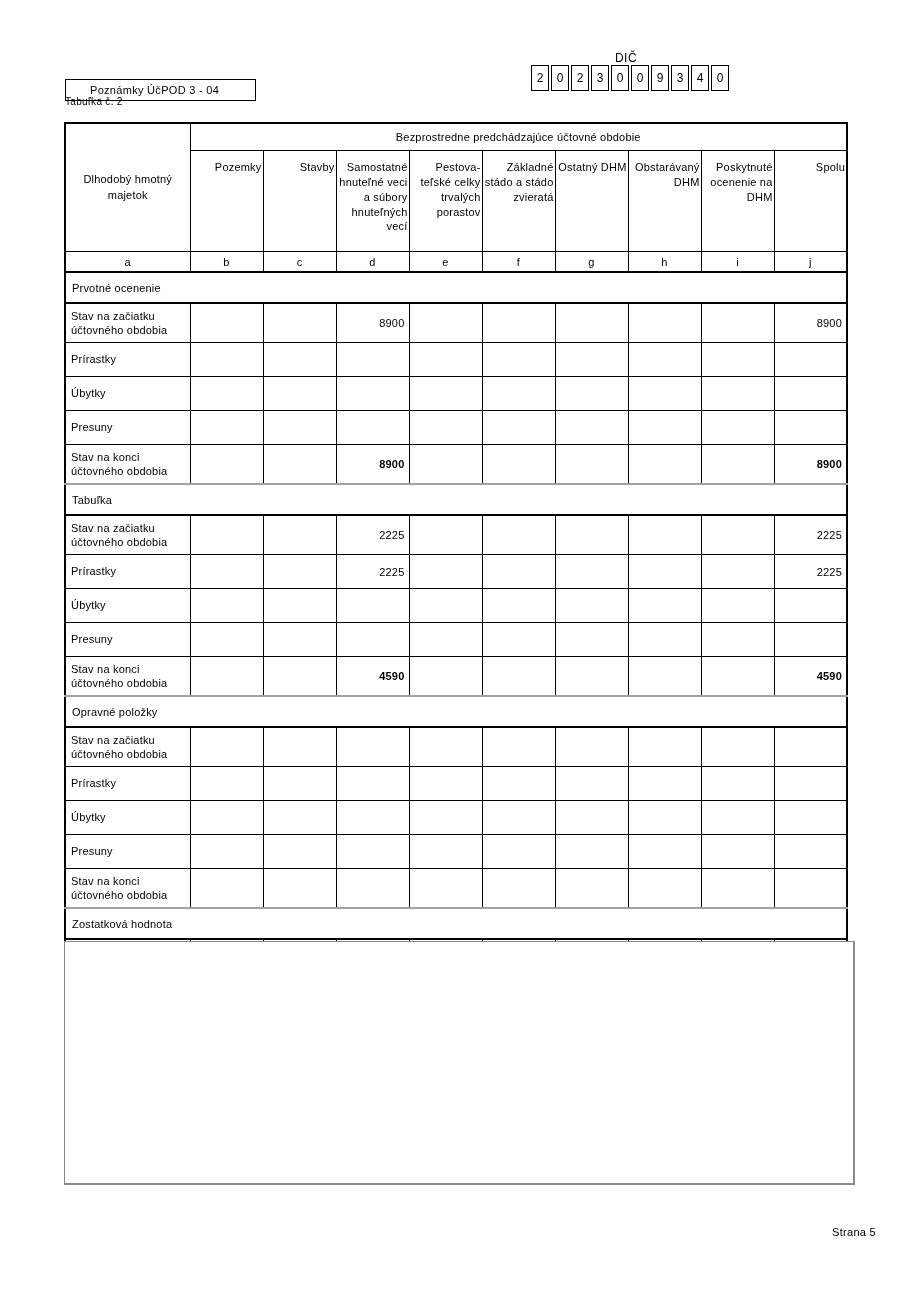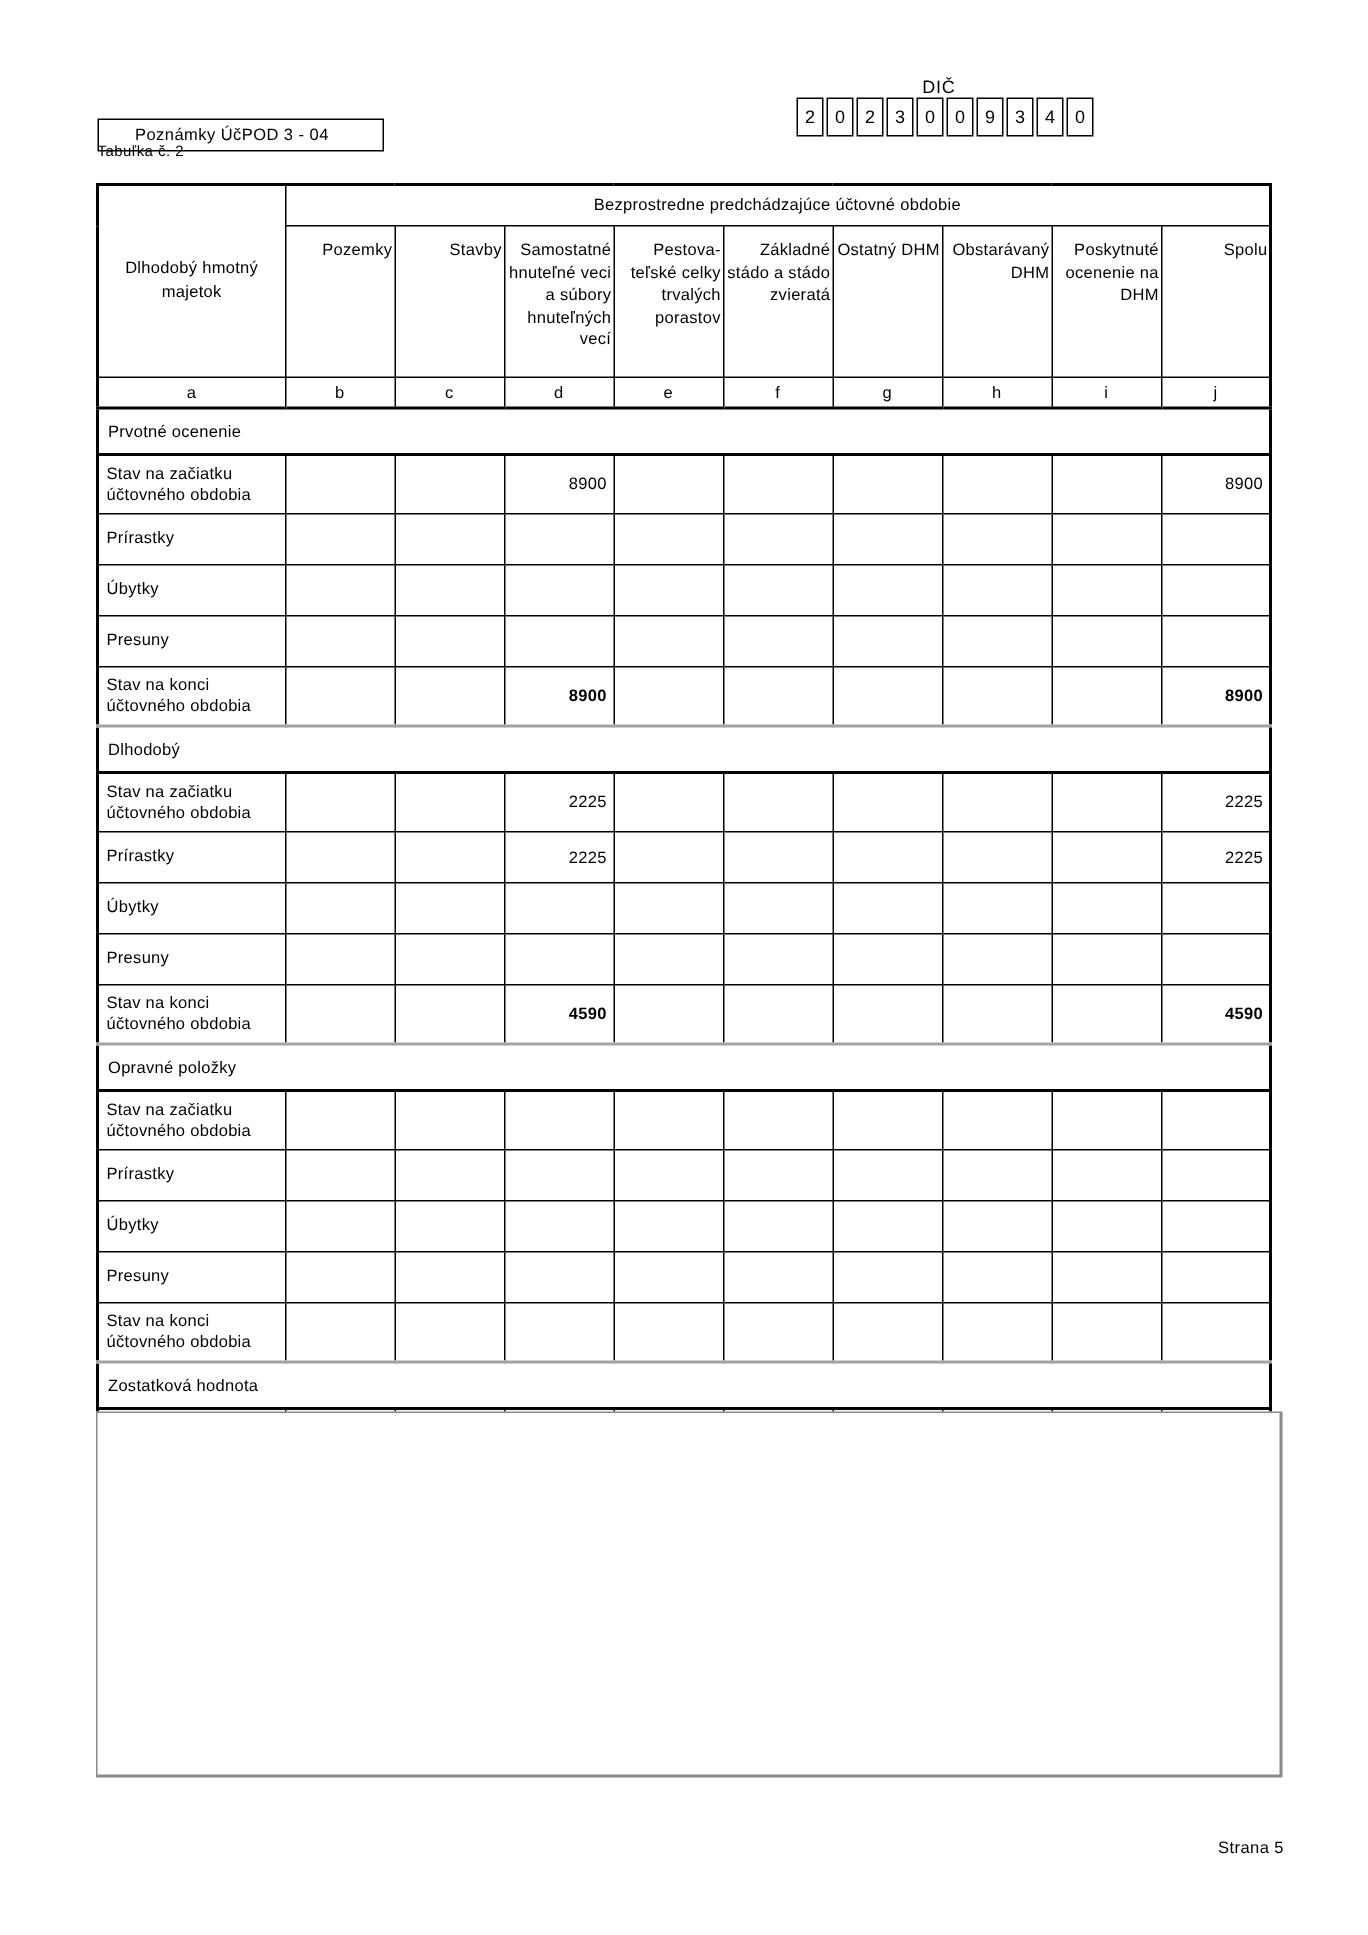--- a/index.html
+++ b/index.html
@@ -44,21 +44,21 @@
   .main-table tr.h1 td{height:29px;}
   .main-table tr.h2 td{height:34px;}
   .main-table tr.bold td.val{font-weight:bold;}
 
   .notes-box{
     position:absolute;left:64px;top:941px;width:788px;height:241px;
     border:1px solid #8a8a8a;border-right-width:2px;border-bottom-width:2px;
     background:#fff;
   }
   .footer{
-    position:absolute;left:700px;top:1226px;width:156px;
+    position:absolute;left:720px;top:1226px;width:156px;
     text-align:right;font-size:11px;letter-spacing:.3px;
   }
 </style>
 </head>
 <body>
 
 <div class="titlebox">Poznámky ÚčPOD 3 - 04</div>
 
 <div class="dic-group">
   <span class="dic-label">DIČ</span>
@@ -178,21 +178,21 @@
         <td class="val"></td>
         <td class="val">8900</td>
         <td class="val"></td>
         <td class="val"></td>
         <td class="val"></td>
         <td class="val"></td>
         <td class="val"></td>
         <td class="val">8900</td>
       </tr>
       <tr class="section">
-        <td colspan="10">Dlhodobý</td>
+        <td colspan="10">Tabuľka</td>
       </tr>
       <tr class="h2">
         <td class="lbl">Stav na začiatku účtovného obdobia</td>
         <td class="val"></td>
         <td class="val"></td>
         <td class="val">2225</td>
         <td class="val"></td>
         <td class="val"></td>
         <td class="val"></td>
         <td class="val"></td>

